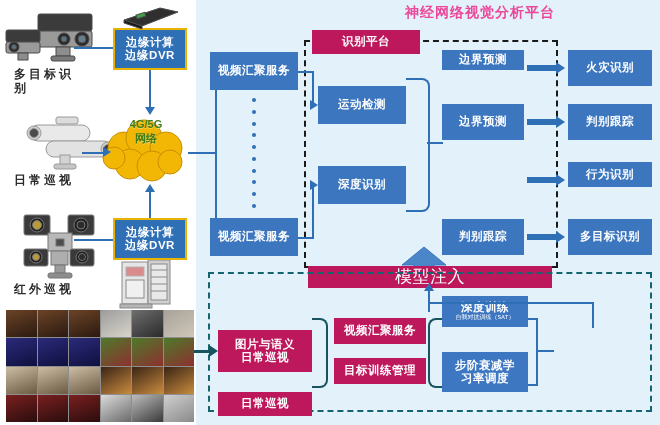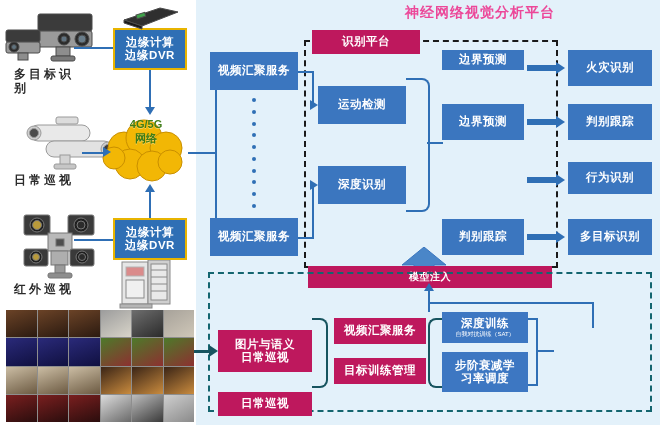--- a/index.html
+++ b/index.html
@@ -82,21 +82,21 @@
   .bigup{position:absolute;}
 
   
   .photo{position:absolute;}
   .imggrid{position:absolute;display:grid;
            grid-template-columns:repeat(6,1fr);grid-template-rows:repeat(4,1fr);
            gap:1px;background:#8e8e8e;}
   .imggrid span{display:block;}
 
   .sub{font-size:6px;font-weight:normal;letter-spacing:0;margin-top:1px;}
-  .b13{font-size:10px;font-weight:bold;}
+  .b13{font-size:17px;font-weight:normal;}
   .b12{font-size:11.5px;font-weight:bold;}
 </style>
 </head>
 <body>
 
 <div id="stage">
 
   <div class="panel-main"></div>
   <div class="panel-left"></div>
 
@@ -314,21 +314,21 @@
   <div class="box blue b12" style="left:442px;top:219px;width:82px;height:36px;">
     <span>判别跟踪</span>
   </div>
 
   <div class="box blue b12" style="left:568px;top:50px;width:84px;height:36px;">
     <span>火灾识别</span>
   </div>
   <div class="box blue b12" style="left:568px;top:104px;width:84px;height:36px;">
     <span>判别跟踪</span>
   </div>
-  <div class="box blue b12" style="left:568px;top:162px;width:84px;height:32px;justify-content:center;">
+  <div class="box blue b12" style="left:568px;top:162px;width:84px;height:25px;justify-content:center;">
     <span>行为识别</span>
   </div>
   <div class="box blue b12" style="left:568px;top:219px;width:84px;height:36px;">
     <span>多目标识别</span>
   </div>
 
   <div class="barrow" style="left:527px;top:62px;width:38px;">
     <div class="shaft" style="width:29px;"></div>
       <div class="head" style="left:29px;"></div>
   </div>
@@ -373,21 +373,21 @@
 
   <div class="box teal b12" style="left:334px;top:318px;width:92px;height:26px;">
     <span>视频汇聚服务</span>
   </div>
   <div class="box teal b12" style="left:334px;top:358px;width:92px;height:26px;">
     <span>目标训练管理</span>
   </div>
 
   <div class="brace2" style="left:428px;top:318px;width:12px;height:66px;"></div>
 
-  <div class="box blue2 b12" style="left:442px;top:312px;width:86px;height:31px;">
+  <div class="box blue2 b12" style="left:442px;top:296px;width:86px;height:31px;font-family:Liberation Mono, monospace;">
     <span>深度训练</span>
     <span class="sub">自我对抗训练（SAT）</span>
   </div>
   <div class="box blue2 b12" style="left:442px;top:352px;width:86px;height:40px;">
     <span>步阶衰减学</span>
     <span>习率调度</span>
   </div>
 
 
   <div class="ln ln-v" style="left:536px;top:318px;height:66px;"></div>

